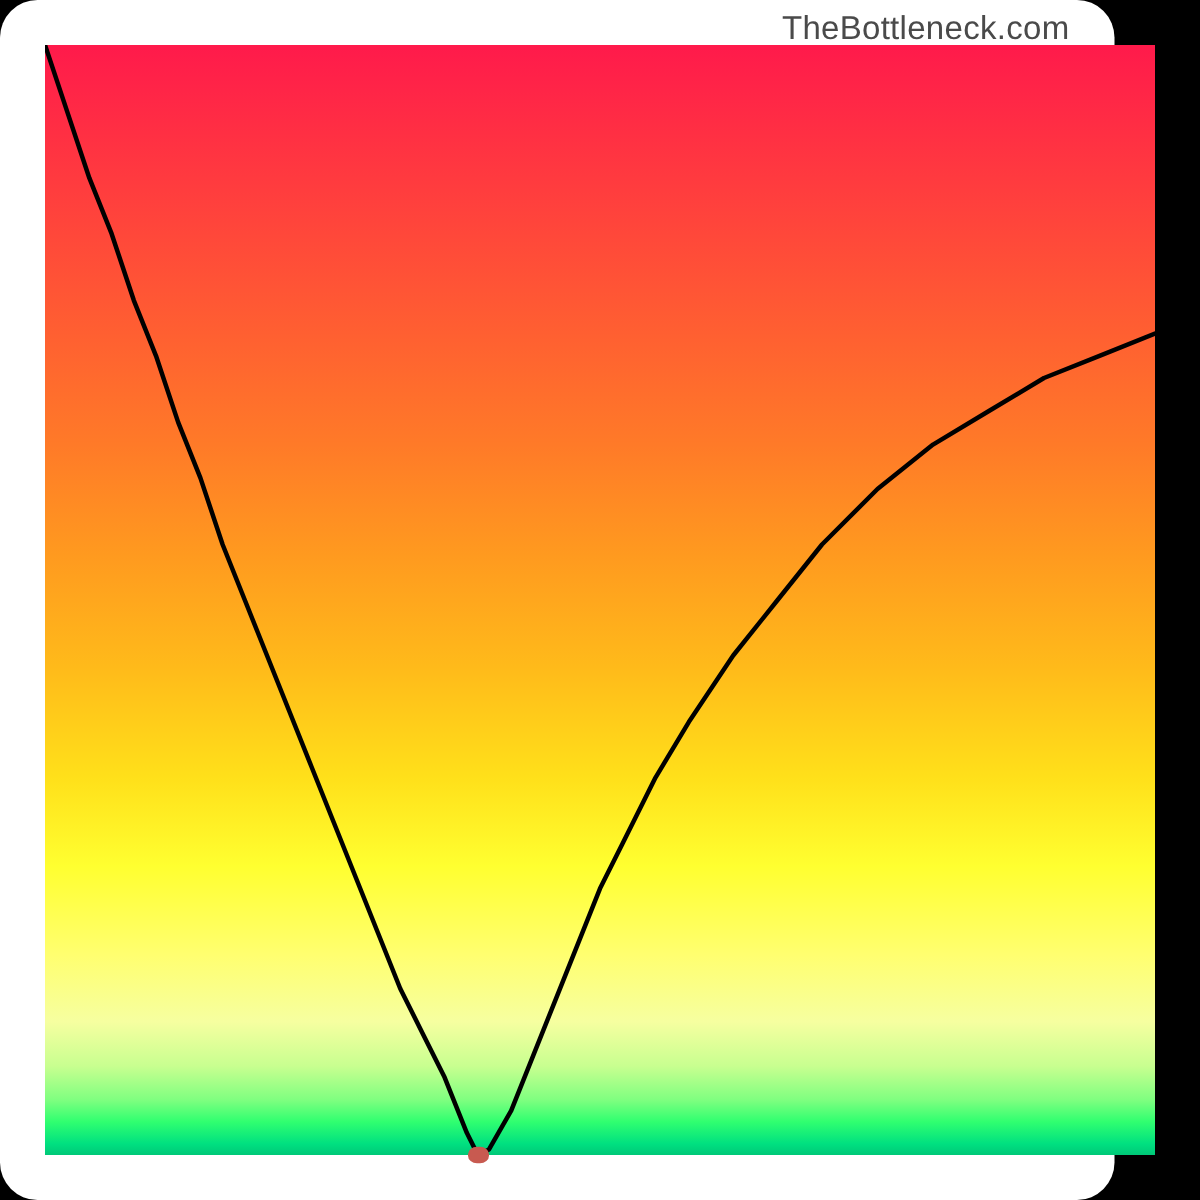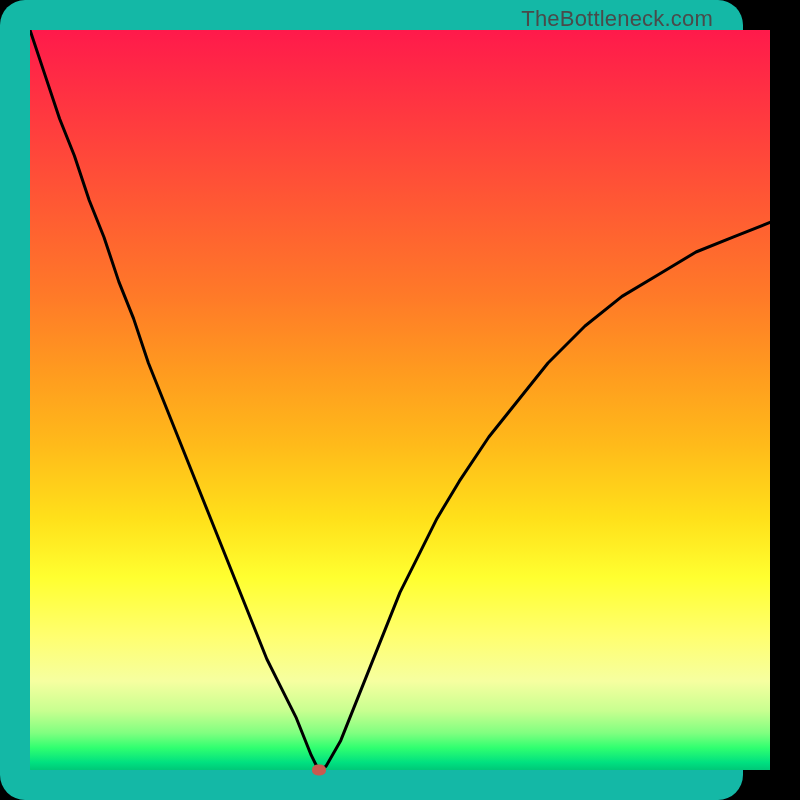--- a/index.html
+++ b/index.html
@@ -8,21 +8,21 @@
     width: 800px;
     height: 800px;
     overflow: hidden;
     background: #000;
     font-family: Arial, Helvetica, sans-serif;
   }
   .frame {
     position: relative;
     width: 743px;
     height: 800px;
-    background: #14b8a6;
+    background: #ffffff;
     border-radius: 25px;
   }
   .plot-area {
     position: absolute;
     left: 30px;
     top: 30px;
     width: 740px;
     height: 740px;
     
     background: linear-gradient(

